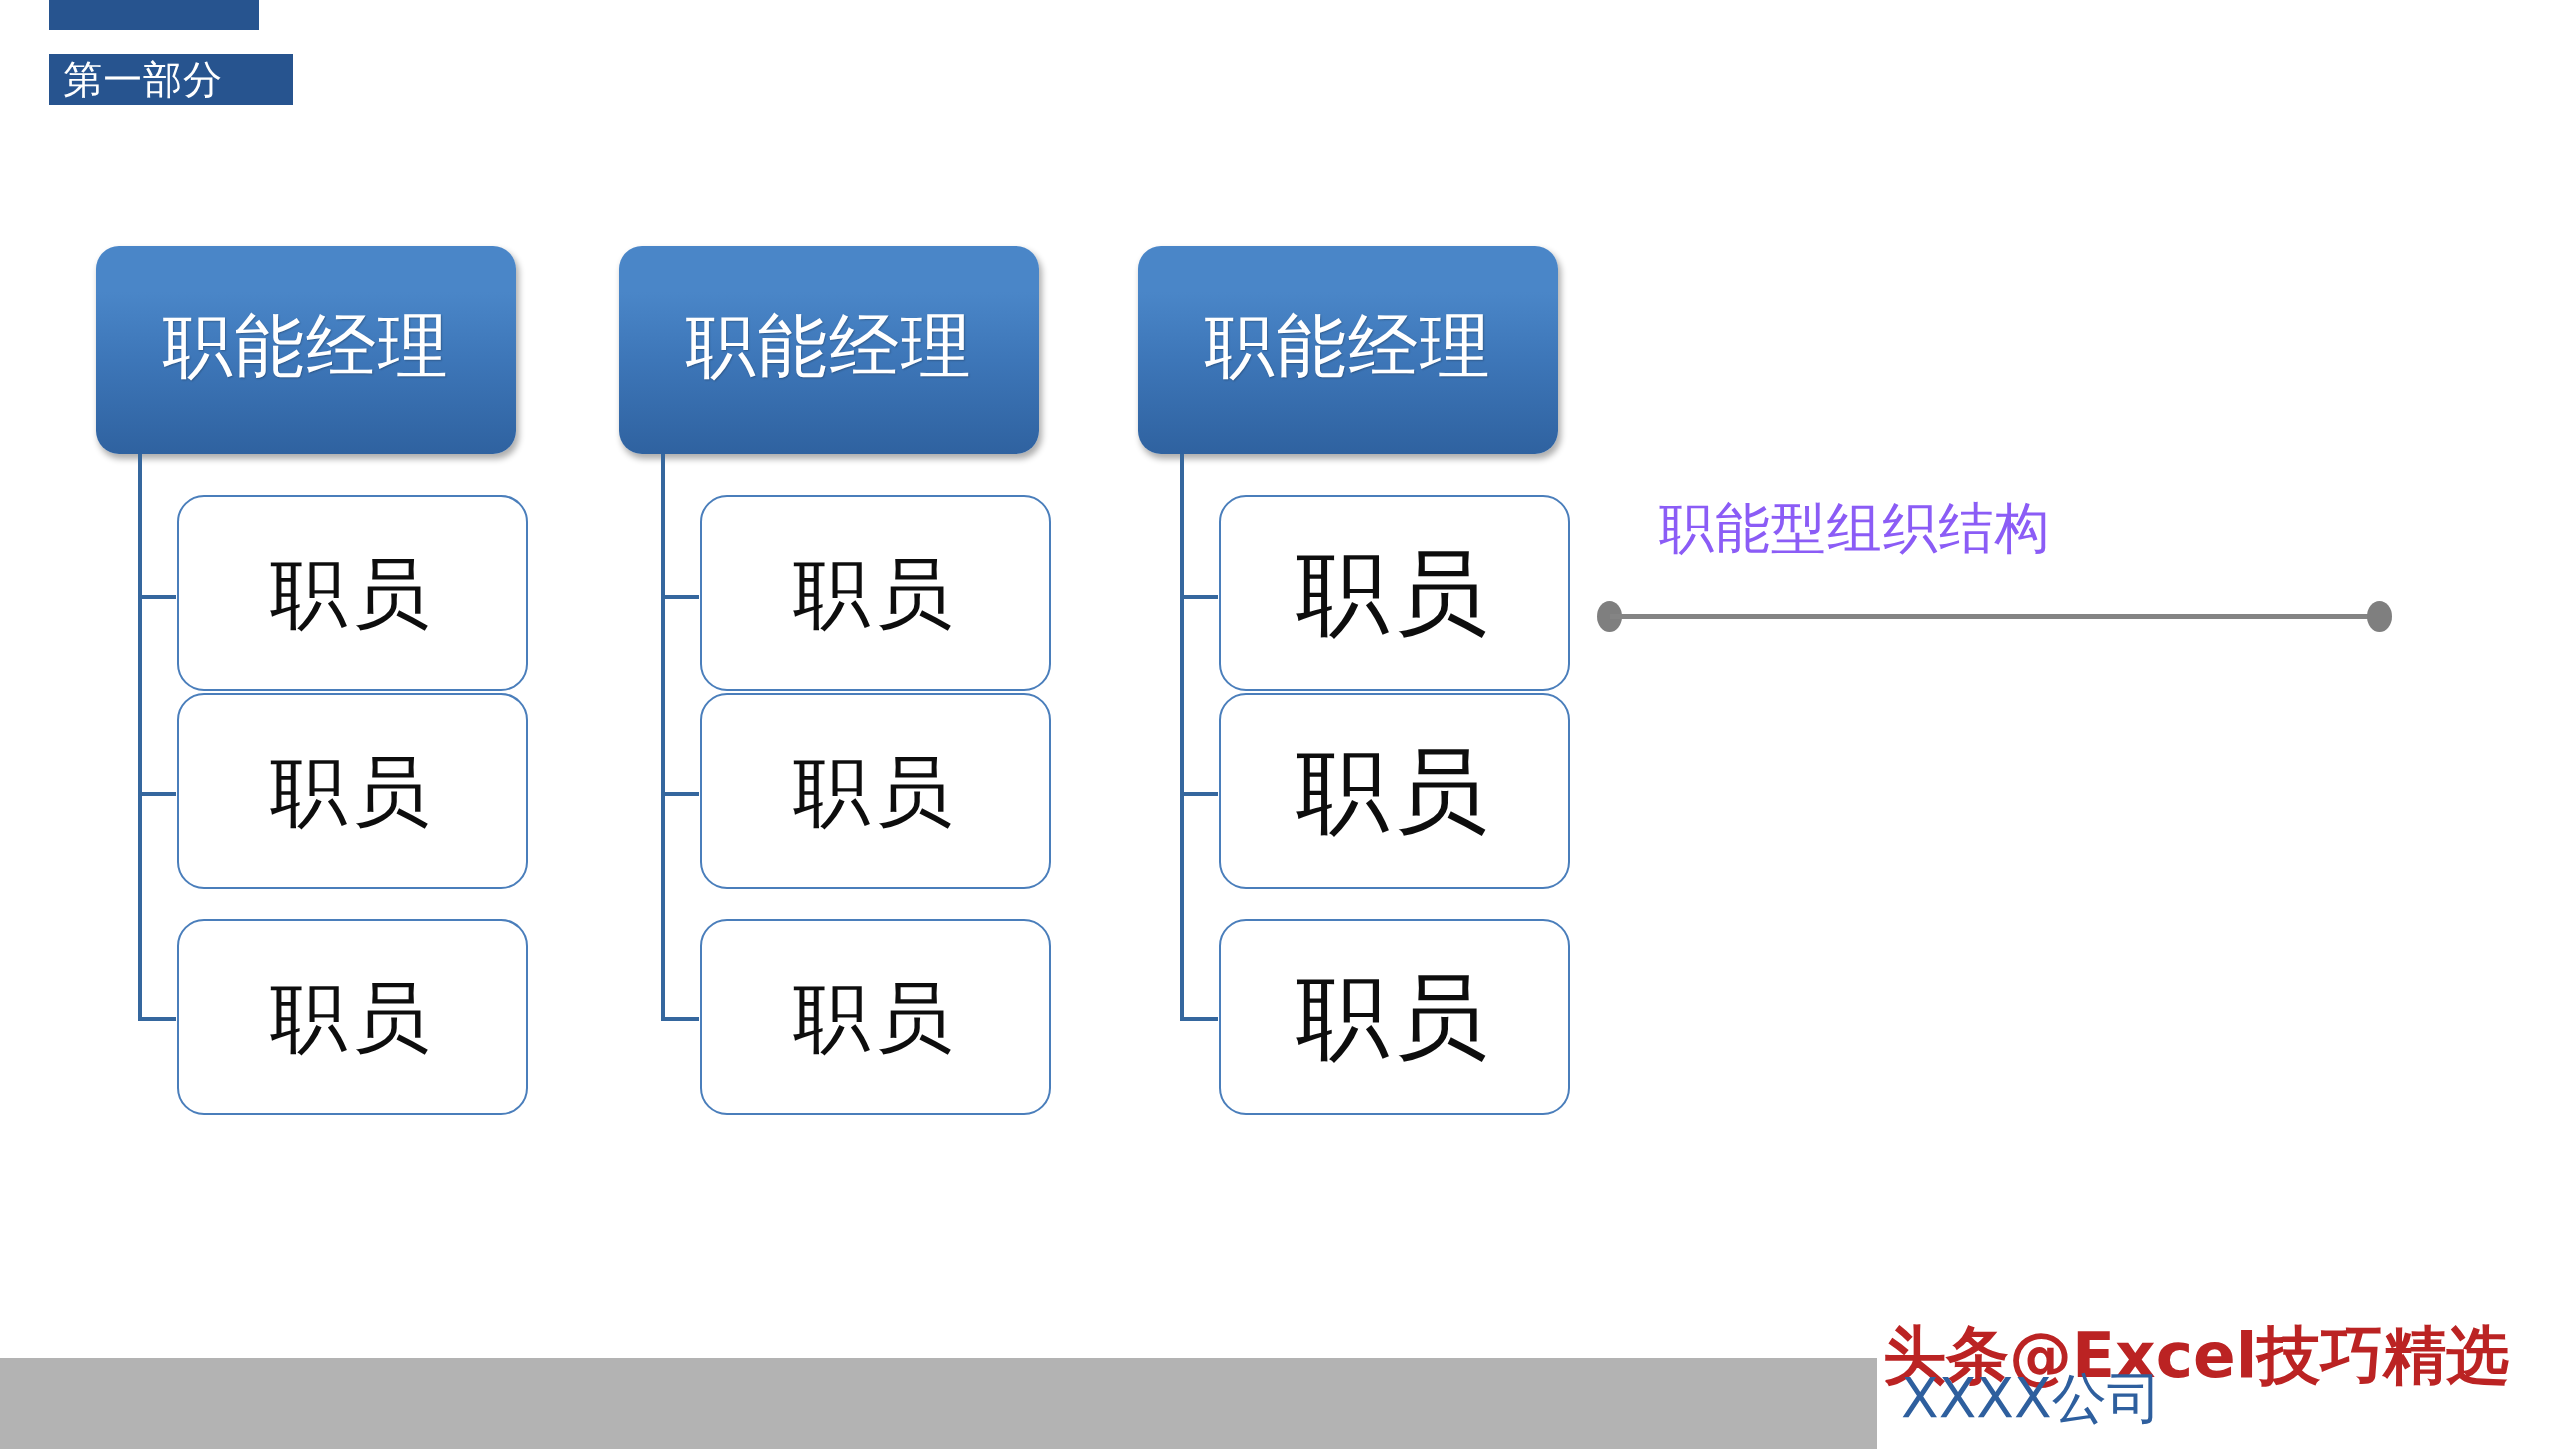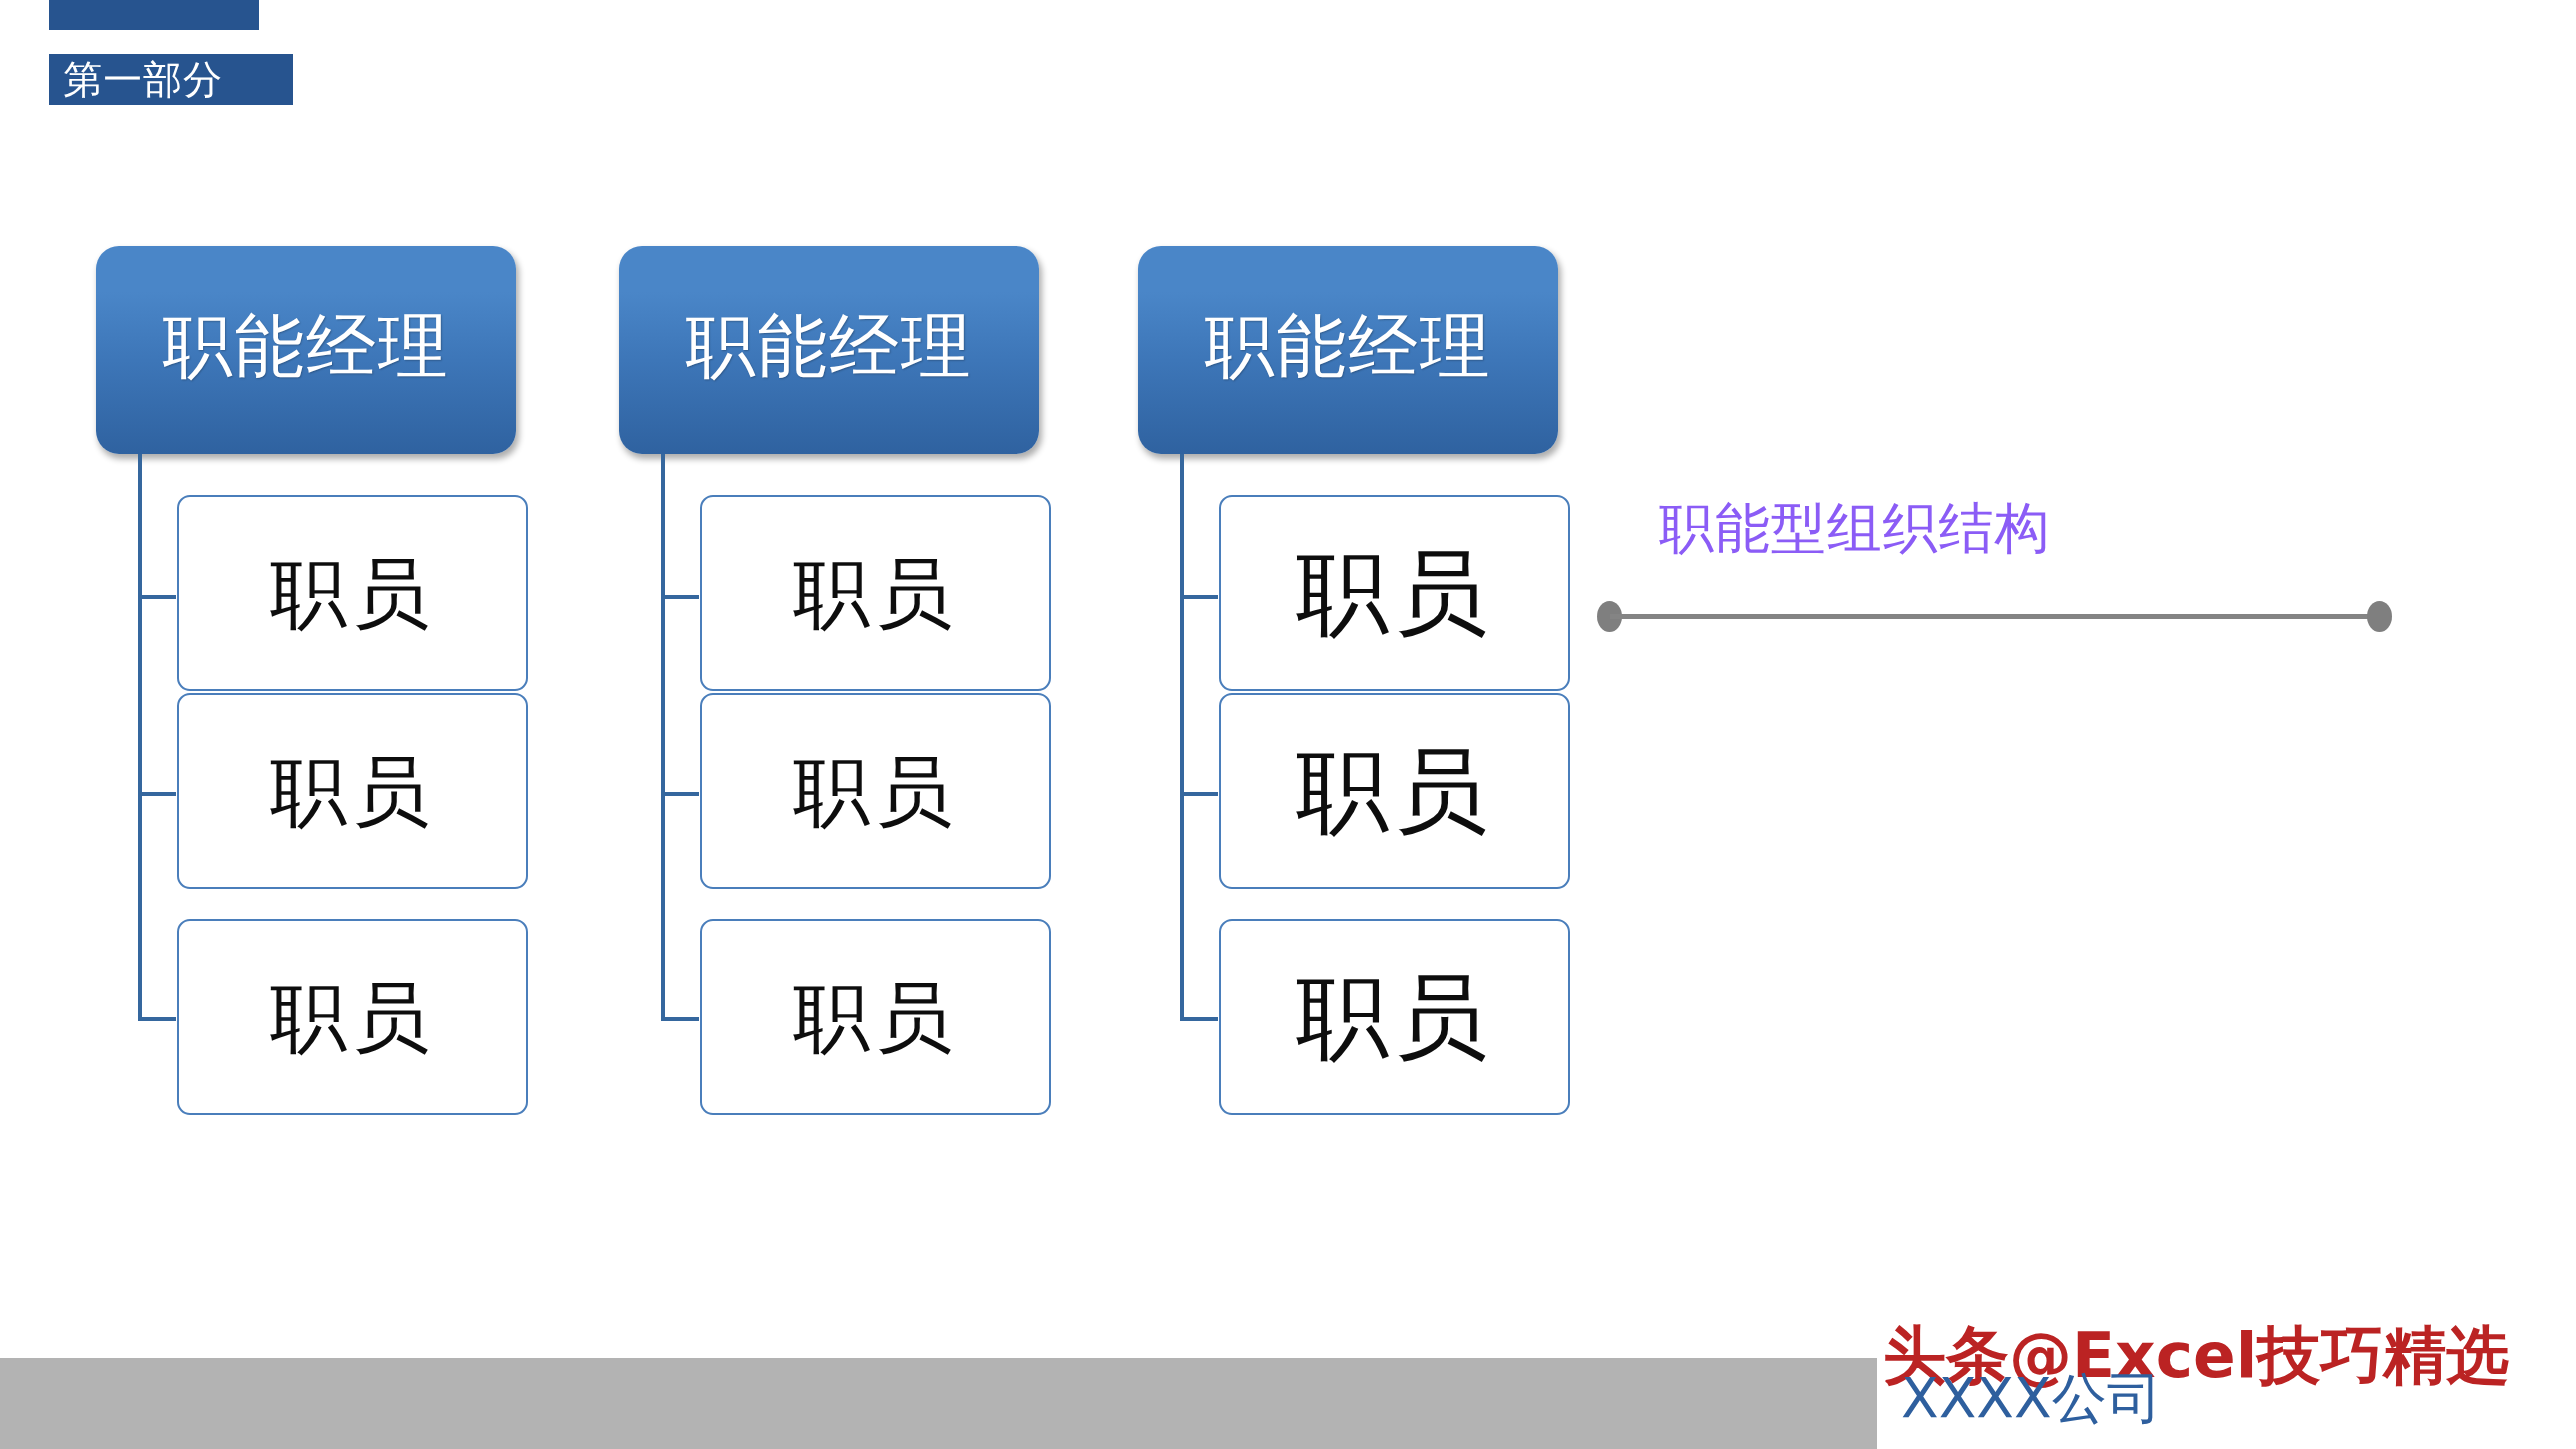--- a/index.html
+++ b/index.html
@@ -26,21 +26,21 @@
   }
   .manager-label{
       color:#ffffff;font-size:70px;line-height:1;letter-spacing:1.8px;
       font-family:"DejaVu Serif","Liberation Serif",serif;
       text-shadow:0.9px 0.9px 1.8px rgba(0,0,0,0.25);
       padding-bottom:9px;
   }
 
   .employee-box{
       position:absolute;width:347px;height:192px;
-      border:2.7px solid #4a7ebb;border-radius:13px;background:#ffffff;
+      border:2.7px solid #4a7ebb;border-radius:27px;background:#ffffff;
       display:flex;align-items:center;justify-content:center;
   }
   .employee-label{
       color:#0d0d0d;line-height:1;letter-spacing:5.4px;
       font-family:"DejaVu Serif","Liberation Serif",serif;
   }
   .size-sm .employee-label{font-size:77px;}
   .size-lg .employee-label{font-size:93px;}
 
   .trunk{position:absolute;width:3.6px;background:#35679e;}

